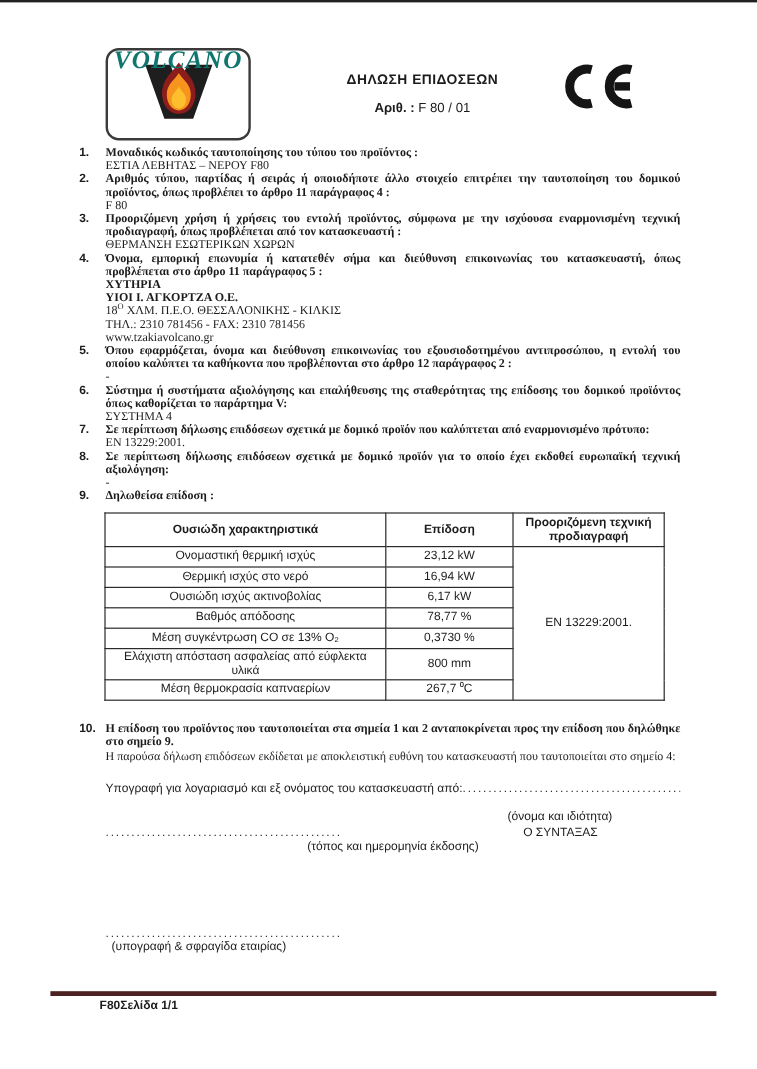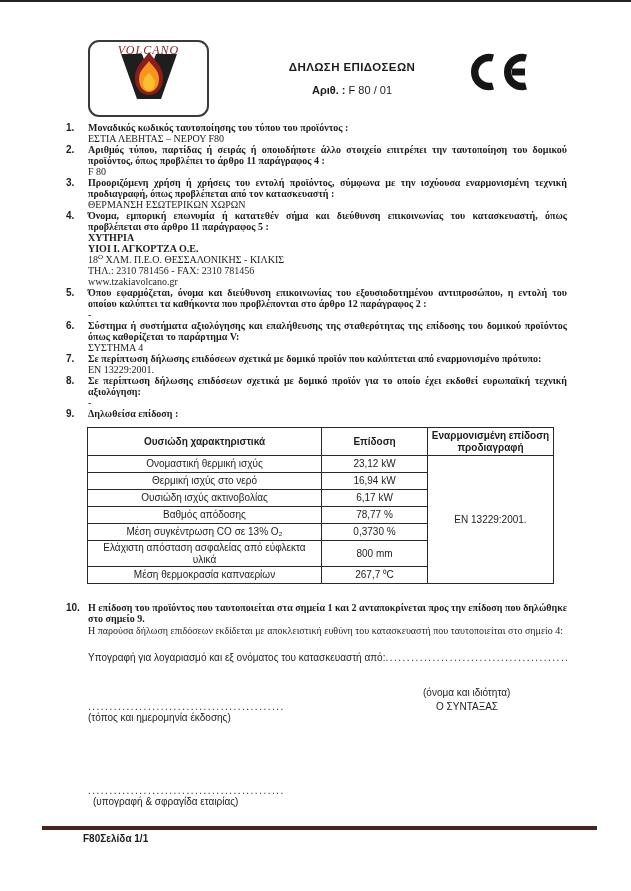--- a/index.html
+++ b/index.html
@@ -11,22 +11,22 @@
     border-top:2px solid #222;
   }
   .header { position:relative; height:120px; }
   .logo-box {
     position:absolute; left:88px; top:38px; width:121px; height:77px;
     border:2px solid #3a3a3a; border-radius:11px;
     display:flex; flex-direction:column; align-items:center; padding-top:3px;
     background:#fff; overflow:hidden;
   }
   .logo-text {
-    font-family:"Liberation Serif", serif; font-style:italic; font-weight:normal;
-    color:#7f1d1d; font-size:12px; letter-spacing:1px; z-index:2;
+    font-family:"Liberation Serif", serif; font-style:italic; font-weight:bold;
+    color:#0f766e; font-size:21px; letter-spacing:1px; z-index:2;
   }
   .logo-art { margin-top:-4px; z-index:1; }
   .doc-title {
     position:absolute; left:252px; top:60px; width:200px; text-align:center;
     font-weight:bold; font-size:11.5px; letter-spacing:0.4px;
   }
   .doc-number { position:absolute; left:252px; top:83px; width:200px; text-align:center; font-size:11px; }
   .doc-number .lbl { font-weight:bold; }
   .ce-box { position:absolute; left:466px; top:50px; }
 
@@ -49,25 +49,25 @@
   }
   table.perf th { font-weight:bold; height:28px; }
   table.perf td { height:17px; }
   .item10 { margin-top:18px; }
   .item10 .plain { font-weight:normal; text-align:justify; margin-top:1px; }
 
   .indent { margin-left:22px; position:relative; }
   .sig-row1 { display:flex; margin-top:16px; white-space:nowrap; }
   .dots { overflow:hidden; white-space:nowrap; letter-spacing:1.5px; color:#2a2a2a; }
   .sig-row1 .dots { flex:1; }
-  .sig-name { margin-top:24px; margin-left:335px; }
+  .sig-name { margin-top:12px; margin-left:335px; }
   .sig-row2 { display:flex; margin-top:3px; }
   .dots-left { width:196px; overflow:hidden; white-space:nowrap; letter-spacing:1.5px; flex:none; }
   .sig-author { margin-left:152px; }
-  .sig-place { margin-top:0px; }
+  .sig-place { margin-top:0px;text-align:center; }
   .dots-sign { margin-top:62px; }
   .sig-stamp { margin-left:5px; }
 
   .footer-bar { position:absolute; left:42px; top:824px; width:555px; height:4px; background:#4b2121; }
   .footer-text {
     position:absolute; left:42px; top:831px; width:555px;
     display:flex; justify-content:flex-start; font-weight:bold; font-size:10px;padding-left:41px;
   }
 </style>
 </head>
@@ -175,21 +175,21 @@
   <table class="perf">
     <colgroup>
         <col style="width:234px">
         <col style="width:106px">
         <col style="width:126px">
       </colgroup>
     <tbody>
         <tr>
       <th>Ουσιώδη χαρακτηριστικά</th>
       <th>Επίδοση</th>
-      <th>Εναρμονισμένη επίδοση προδιαγραφή</th>
+      <th>Προοριζόμενη τεχνική προδιαγραφή</th>
     </tr>
     <tr>
       <td>Ονομαστική θερμική ισχύς</td>
       <td>23,12 kW</td>
       <td rowspan="7">EN 13229:2001.</td>
     </tr>
     <tr>
       <td>Θερμική ισχύς στο νερό</td>
       <td>16,94 kW</td>
     </tr>

